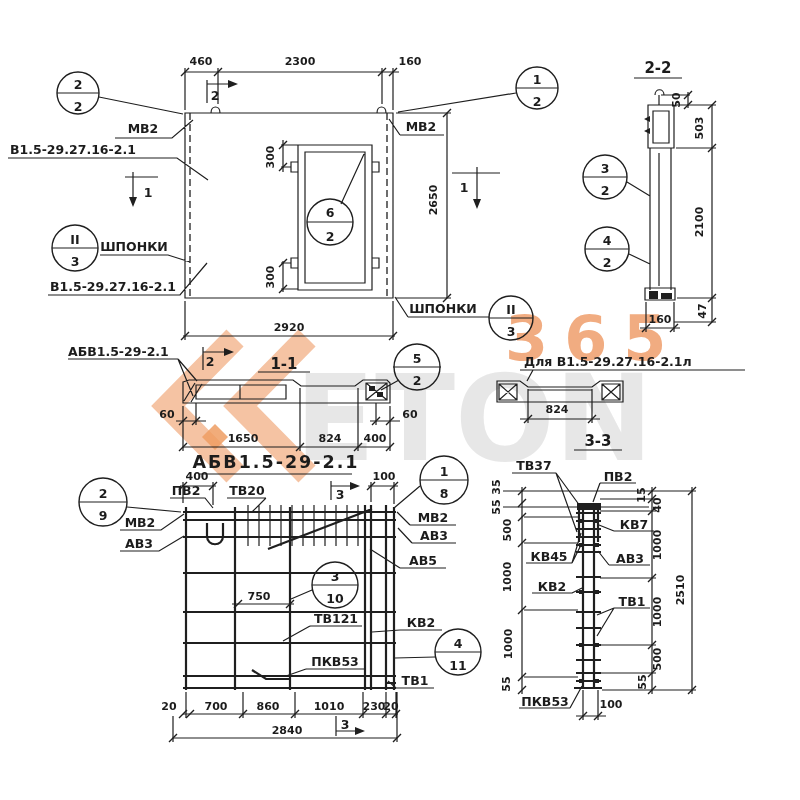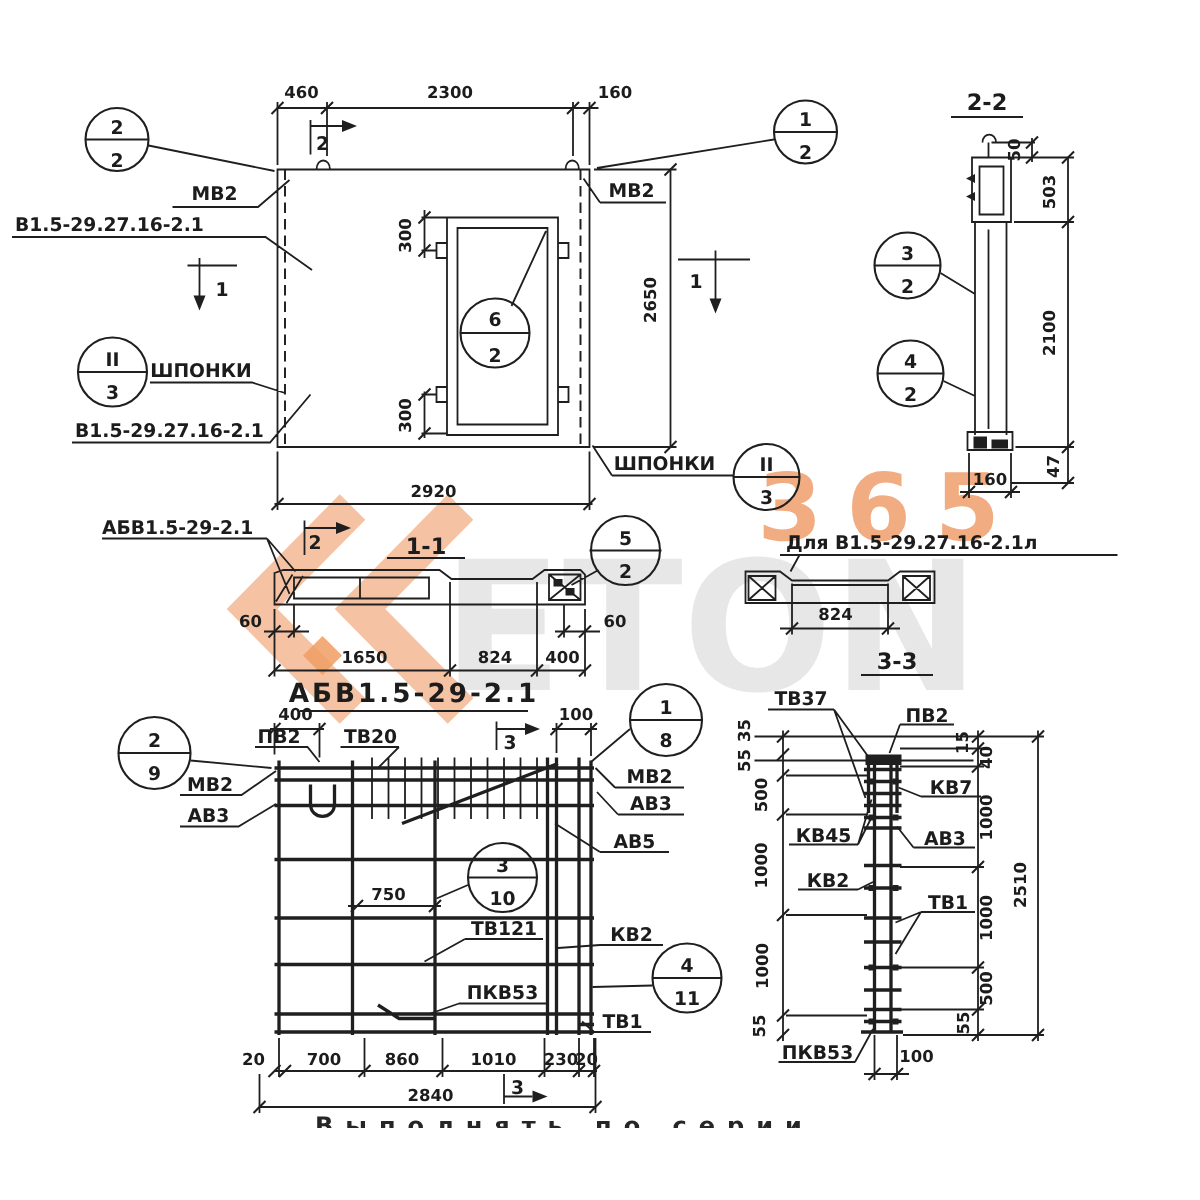--- a/index.html
+++ b/index.html
@@ -301,14 +301,13 @@
     <text class="d" transform="rotate(-90 645 495)" x="645" y="495">15</text>
     <text class="d" transform="rotate(-90 661 505)" x="661" y="505">40</text>
     <text class="d" transform="rotate(-90 661 545)" x="661" y="545">1000</text>
     <text class="d" transform="rotate(-90 661 612)" x="661" y="612">1000</text>
     <text class="d" transform="rotate(-90 661 659)" x="661" y="659">500</text>
     <text class="d" transform="rotate(-90 646 682)" x="646" y="682">55</text>
     <text class="d" transform="rotate(-90 684 590)" x="684" y="590">2510</text>
     <text class="d" x="611" y="708">100</text>
   </svg>
 
-  <div class="cap">Выполнять по серии</div>
 </div>
 
 </body></html>

